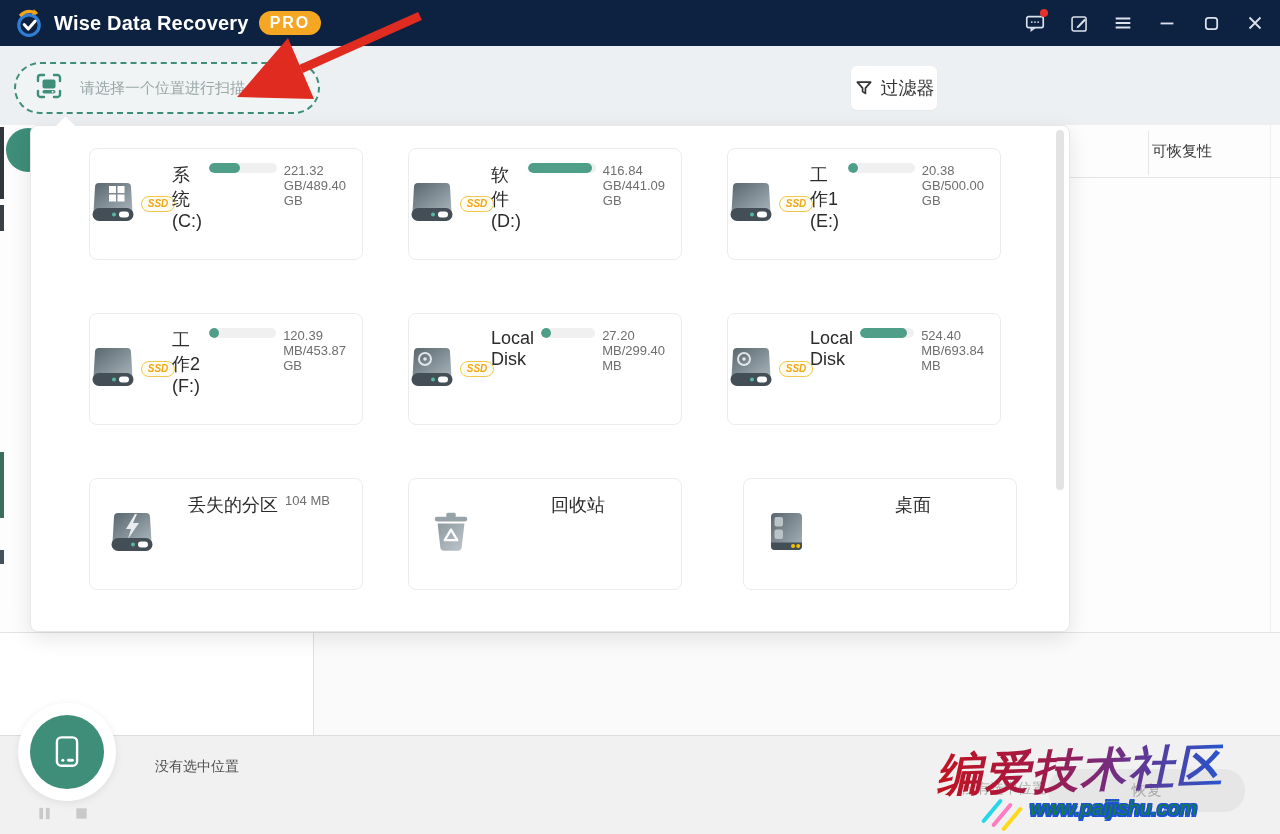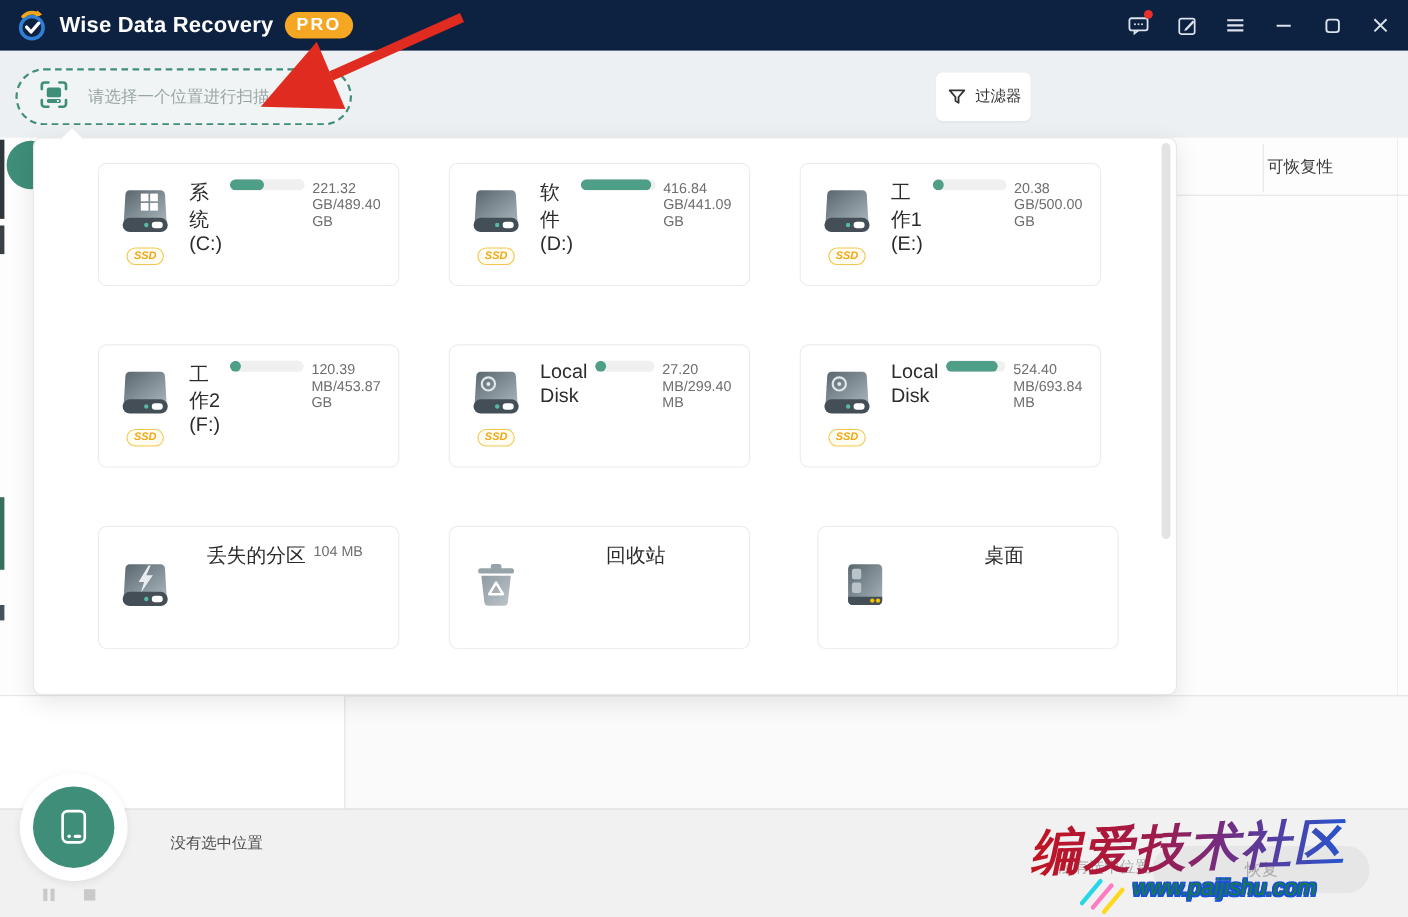--- a/index.html
+++ b/index.html
@@ -14,21 +14,21 @@
   .tb-icons { margin-left:auto; display:flex; align-items:center; gap:22px; }
   .tb-btn { width:22px; height:22px; display:flex; align-items:center; justify-content:center; position:relative; cursor:pointer; }
   .tb-btn svg { stroke:#dbe2ec; }
   .red-dot { position:absolute; right:-2px; top:-3px; width:8px; height:8px; border-radius:50%; background:#e8312a; }
 
   
   .toolbar { position:absolute; left:0; top:46px; width:1280px; height:79px; background:#edf0f2; z-index:5; }
   .scan-selector { position:absolute; left:14px; top:16px; width:306px; height:52px; border:2px dashed #3e8e79; border-radius:28px; display:flex; align-items:center; padding:0 18px; gap:16px; background:rgba(255,255,255,.25); cursor:pointer; }
   .scan-selector-label { color:#9aa6a6; font-size:15px; }
   .filter-btn { position:absolute; left:851px; top:20px; width:86px; height:44px; background:#ffffff; border-radius:6px; display:flex; align-items:center; justify-content:center; gap:7px; cursor:pointer; box-shadow:0 1px 2px rgba(0,0,0,.04); }
-  .filter-btn span { font-size:14px; color:#333; }
+  .filter-btn span { font-size:18px; color:#333; }
   .search-box { position:absolute; left:958px; top:20px; width:290px; height:44px; background:#ffffff; border-radius:6px; display:flex; align-items:center; padding:0 12px; gap:8px; box-shadow:0 1px 2px rgba(0,0,0,.04); }
   .search-box input { border:none; outline:none; flex:1; font-size:14px; color:#333; background:transparent; font-family:inherit; }
   .search-box input::placeholder { color:#9a9a9a; }
 
   
   .content-bg { position:absolute; left:0; top:125px; width:1280px; height:507px; background:#fdfdfd; z-index:1; }
   .col-header-line { position:absolute; left:1070px; top:52px; width:210px; height:1px; background:#e4e4e4; }
   .col-divider { position:absolute; left:1148px; top:6px; width:1px; height:44px; background:#e6e6e6; }
   .col-divider2 { position:absolute; left:1270px; top:0; width:1px; height:507px; background:#efefef; }
   .recover-header { position:absolute; left:1152px; top:17px; font-size:15px; color:#3a3a3a; }
@@ -36,21 +36,21 @@
   
   .sliver { position:absolute; z-index:2; }
   .peek-circle { position:absolute; left:6px; top:128px; width:44px; height:44px; border-radius:50%; background:#3e8e79; z-index:2; }
 
   
   .panel { position:absolute; left:30px; top:125px; width:1040px; height:507px; background:#ffffff; border:1px solid #e7e7e7; border-radius:8px; box-shadow:0 6px 22px rgba(0,0,0,.10); z-index:10; }
   .notch { position:absolute; left:58px; top:118px; width:15px; height:15px; background:#ffffff; transform:rotate(45deg); border-left:1px solid #e7e7e7; border-top:1px solid #e7e7e7; z-index:11; }
   .scroll-thumb { position:absolute; right:5px; top:4px; width:8px; height:360px; border-radius:4px; background:#e3e3e3; cursor:pointer; }
 
   .card { position:absolute; width:274px; height:112px; background:#fff; border:1px solid #ececec; border-radius:8px; display:flex; padding:14px 16px; cursor:pointer; }
-  .icon-col { width:52px; display:flex; flex-direction:column; align-items:center; justify-content:center; gap:4px; }
+  .icon-col { width:52px; display:flex; align-items:center; justify-content:center; gap:4px; }
   .info { flex:1; margin-left:14px; display:flex; justify-content:center; gap:7px; min-width:0; }
   .dname { font-size:18px; color:#2b2b2b; }
   .track { width:100%; height:10px; border-radius:5px; background:#f0f0f0; overflow:hidden; }
   .fill { height:100%; min-width:10px; border-radius:5px; background:#4f9e88; }
   .dsize { font-size:13px; color:#6e6e6e; }
   .ssd { border:1.5px solid #f3c74c; color:#f0a818; background:#fffdf2; font-size:10px; font-weight:700; font-style:italic; padding:0 6px; border-radius:9px; line-height:14px; }
 
   
   .midband { position:absolute; left:0; top:632px; width:1280px; height:103px; background:#fafafa; border-top:1px solid #e3e3e3; z-index:3; }
   .midband .leftpane { position:absolute; left:0; top:0; width:314px; height:103px; background:#ffffff; border-right:1px solid #e0e0e0; }

